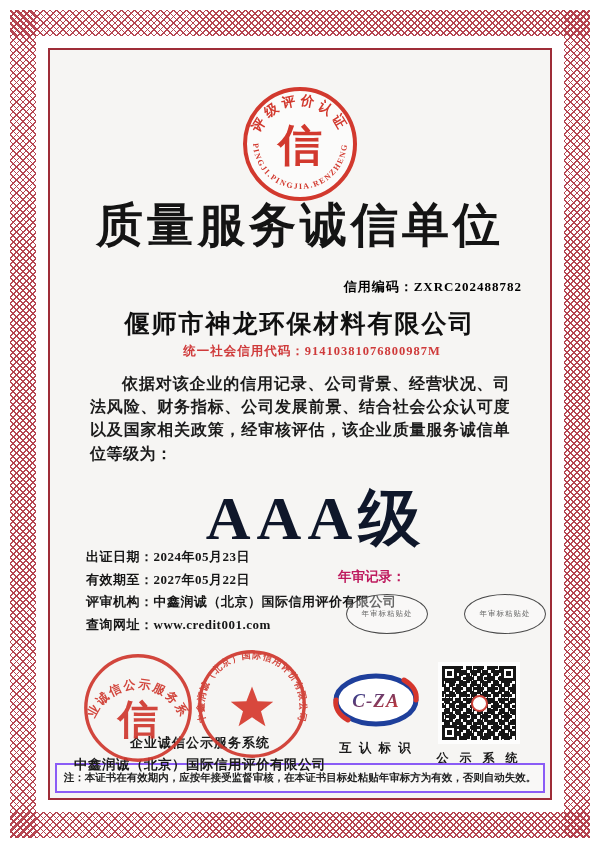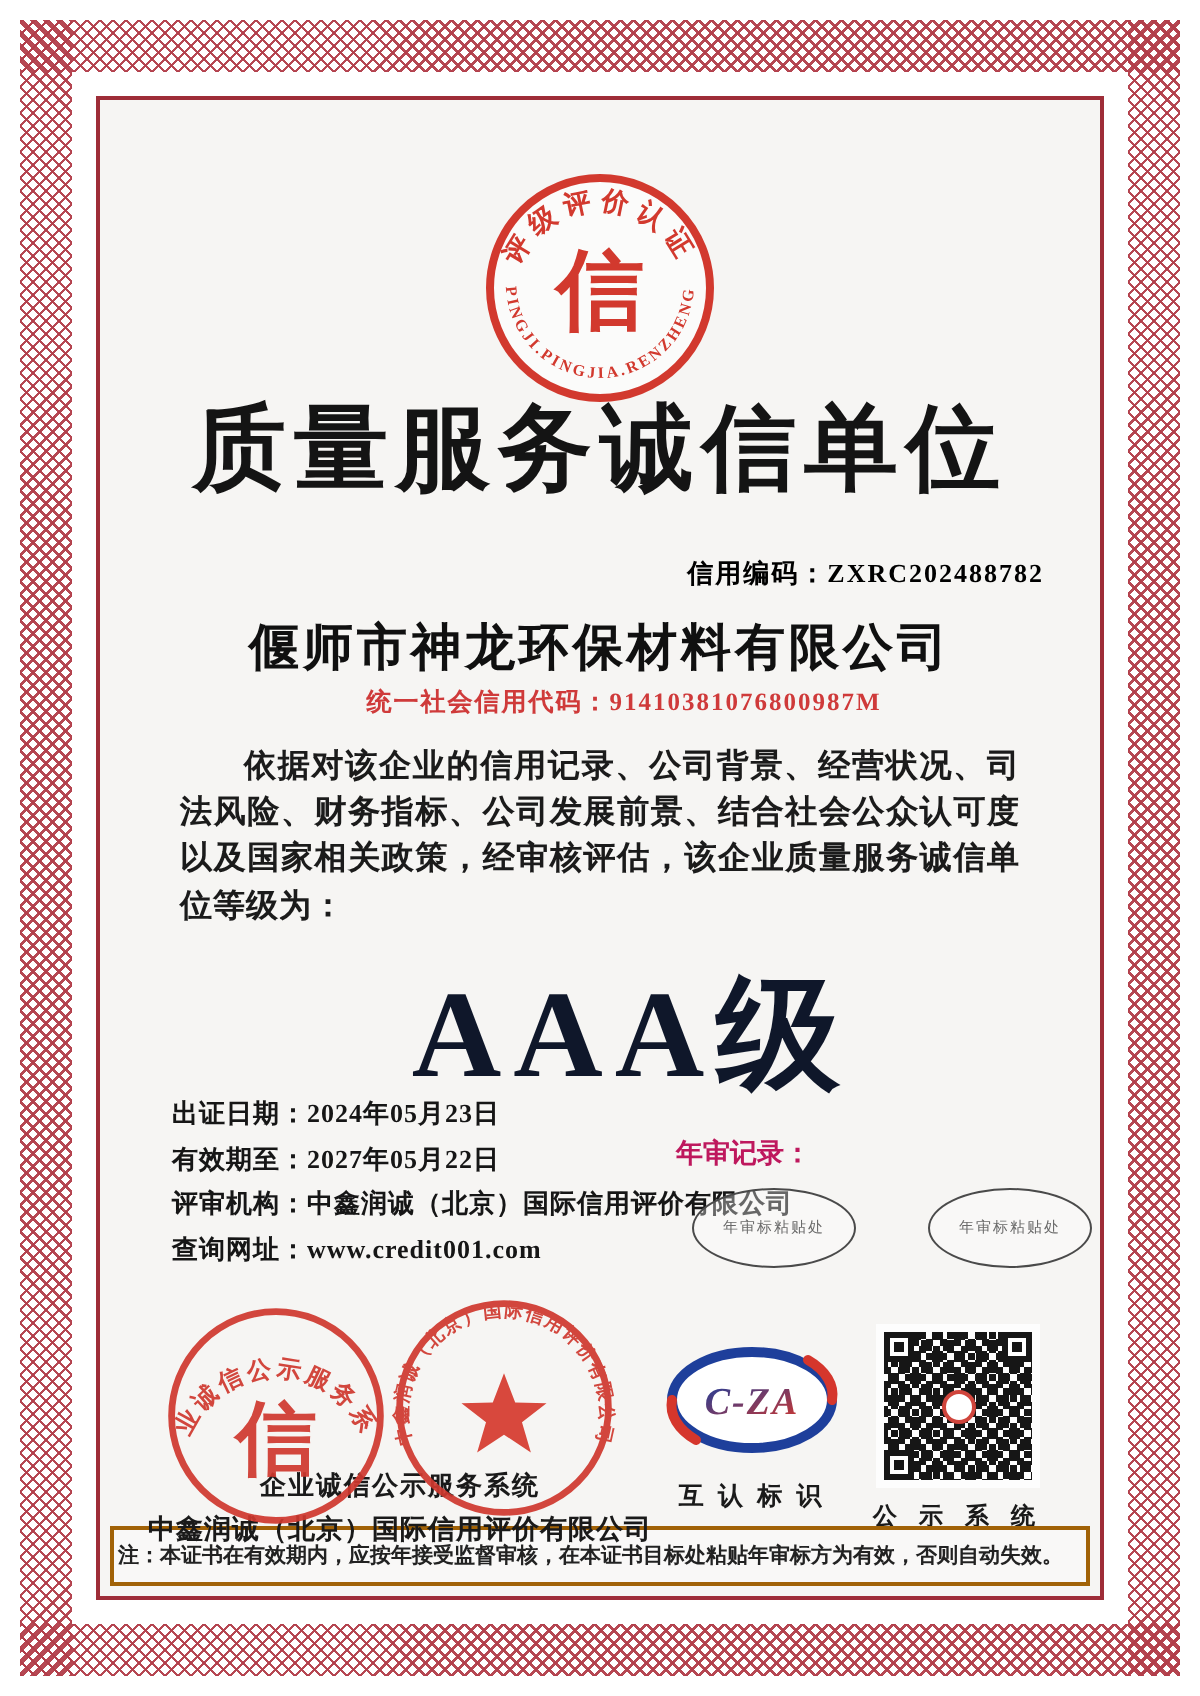--- a/index.html
+++ b/index.html
@@ -84,22 +84,22 @@
       #fdfdfd;
     outline:4px solid #fdfdfd;
   }
   .finder{position:absolute;width:15px;height:15px;border:3px solid #161616;background:#fff;box-sizing:border-box;}
   .finder::after{content:"";position:absolute;inset:2px;background:#161616;}
   .finder.tl{left:0;top:0;} .finder.tr{right:0;top:0;} .finder.bl{left:0;bottom:0;}
   .qr-center{position:absolute;inset:0;margin:auto;width:13px;height:13px;border-radius:50%;border:2px solid #d0453c;background:#fff;}
   .qr-label{left:378px;top:700px;width:102px;text-align:center;font-size:12px;font-weight:700;letter-spacing:4px;color:#1a1a1a;}
 
   .note{
-    left:5px;right:5px;bottom:5px;border:2px solid #a16207;background:rgba(255,255,255,.35);
-    padding:6px 2px;text-align:left;font-size:10.5px;font-weight:700;color:#222;
+    left:5px;right:5px;bottom:5px;border:2px solid #8b5cf6;background:rgba(255,255,255,.35);
+    padding:6px 2px;text-align:center;font-size:10.5px;font-weight:700;color:#222;
     white-space:nowrap;letter-spacing:0;
   }
 </style>
 </head>
 <body>
 
 <div class="page">
 
   <div class="lattice lat-top"></div>
   <div class="lattice lat-bottom"></div>

